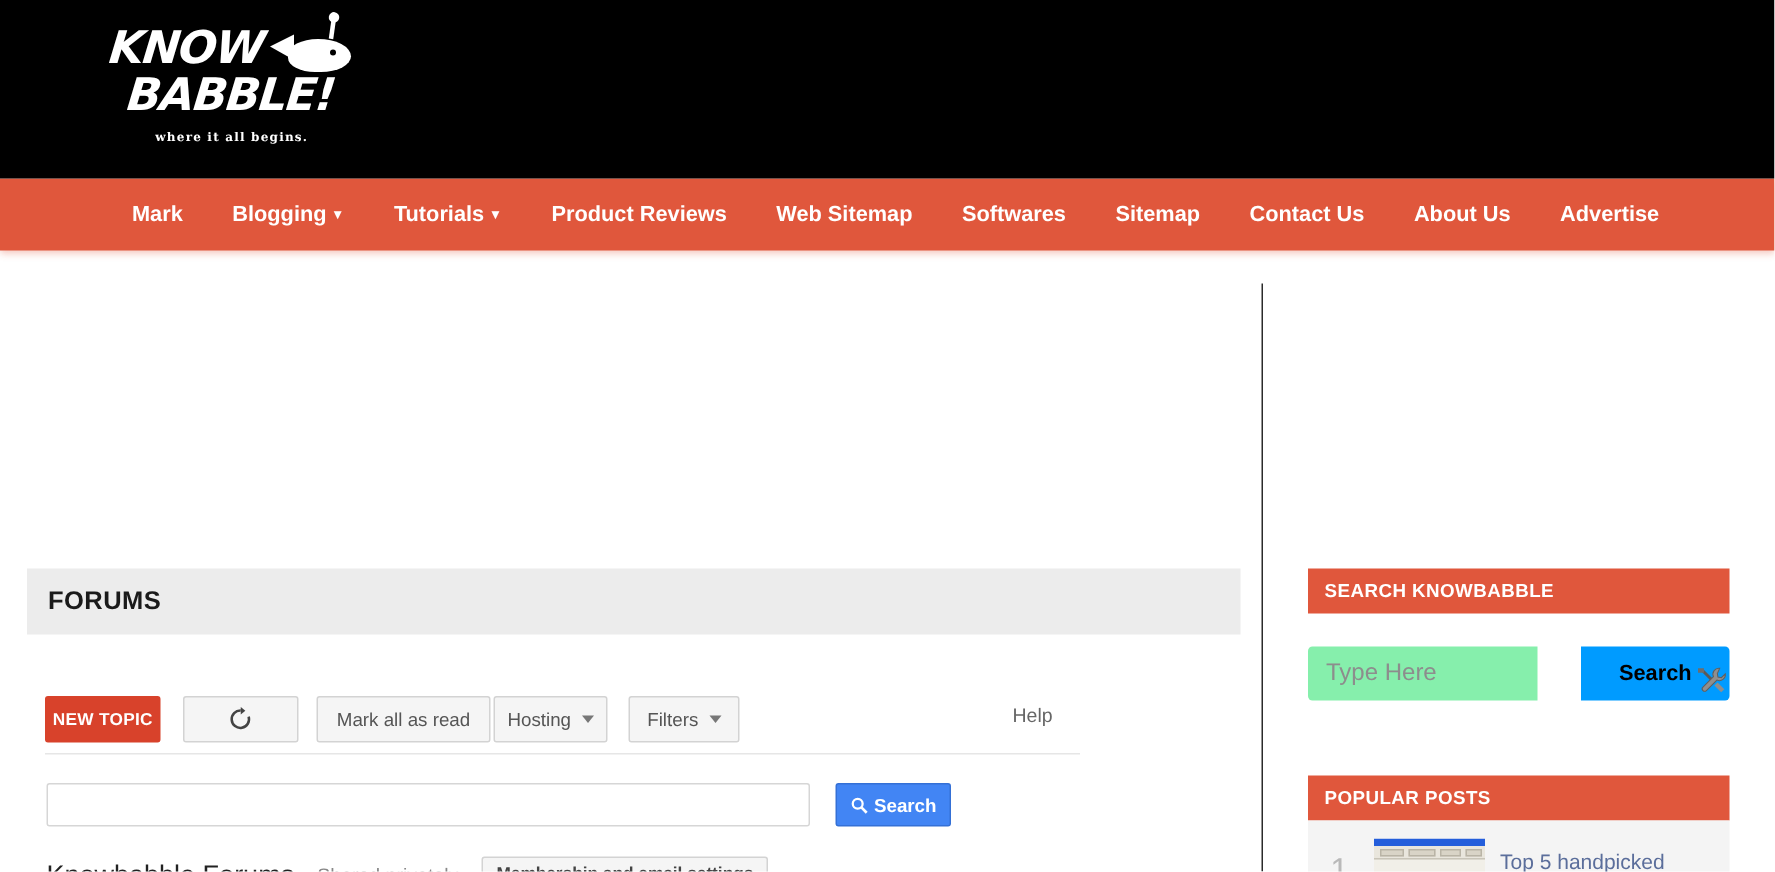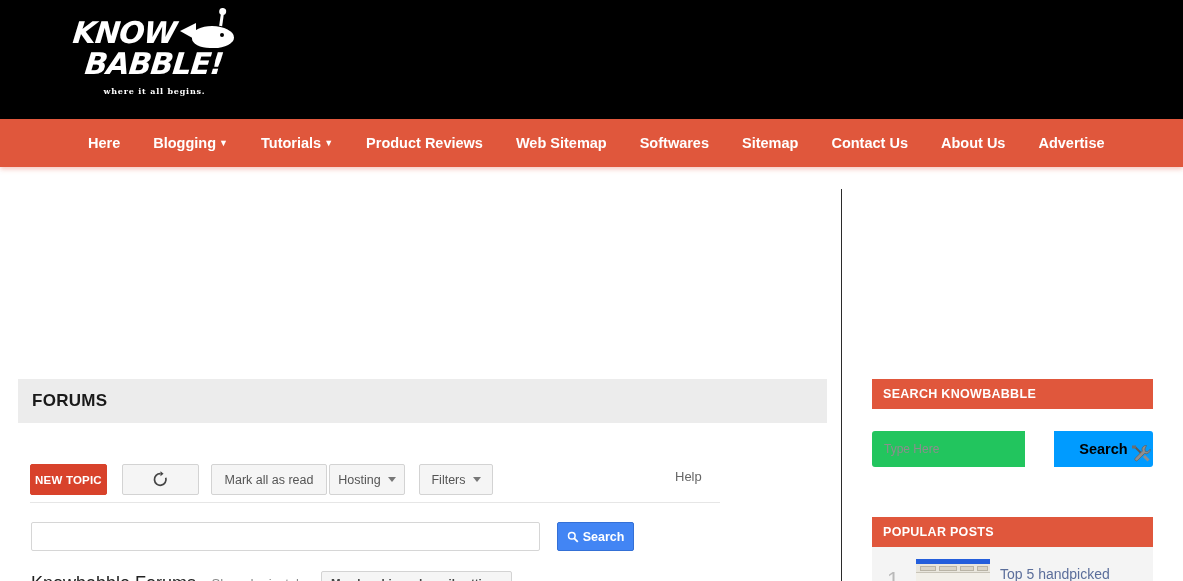--- a/index.html
+++ b/index.html
@@ -160,22 +160,22 @@
     position:absolute; left:872px; top:0; width:281px;
   }
   .widget-title{
     background:#e0573c; color:#fff; height:30px; display:flex; align-items:center;
     padding-left:11px; font-size:12.5px; font-weight:bold; letter-spacing:.3px;
   }
   #search-widget{ position:absolute; left:0; top:212px; width:281px; }
   #sidebar-search-row{ position:relative; margin-top:22px; height:36px; }
   #sidebar-search-input{
     position:absolute; left:0; top:0; width:153px; height:36px;
-    background:#22c55e; border:none; border-radius:3px 0 0 3px;
-    padding:0 12px; font-size:12px; color:#444;
+    background:#86efac; border:none; border-radius:3px 0 0 3px;
+    padding:0 12px; font-size:16px; color:#444;
     font-family:"Liberation Sans", sans-serif;
   }
   #sidebar-search-input::placeholder{ color:#8d8d8d; }
   #sidebar-search-button{
     position:absolute; left:182px; top:0; width:99px; height:36px;
     background:#009bff; border:none; border-radius:0 3px 3px 0;
     color:#000; font-size:14.5px; font-weight:bold; cursor:pointer;
   }
   #tools-icon{
     position:absolute; left:255px; top:10px; width:26px; height:26px; pointer-events:none;
@@ -219,21 +219,21 @@
         <span class="whale-eye"></span>
       </span>
     </div>
     <div class="logo-row2">BABBLE!</div>
     <div class="logo-tag">where it all begins.</div>
   </div>
 </div>
 
 <div id="main-nav">
   <div class="nav-item">
-    <span>Here</span>
+    <span>Mark</span>
   </div>
   <div class="nav-item">
     <span>Blogging</span>
     <span class="caret">▼</span>
   </div>
   <div class="nav-item">
     <span>Tutorials</span>
     <span class="caret">▼</span>
   </div>
   <div class="nav-item">

